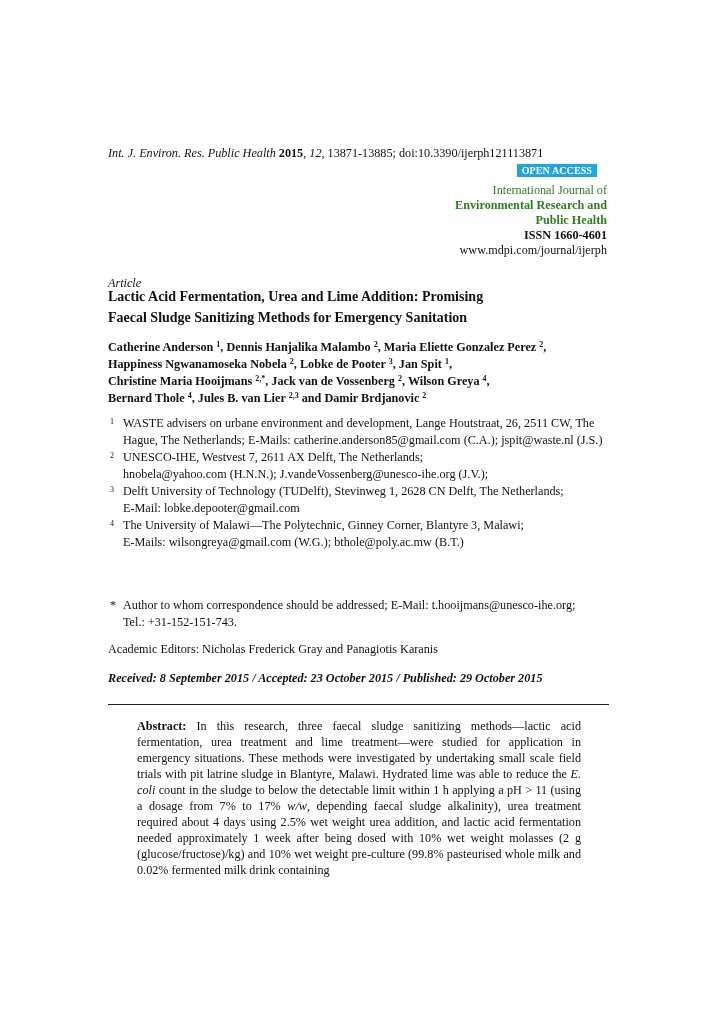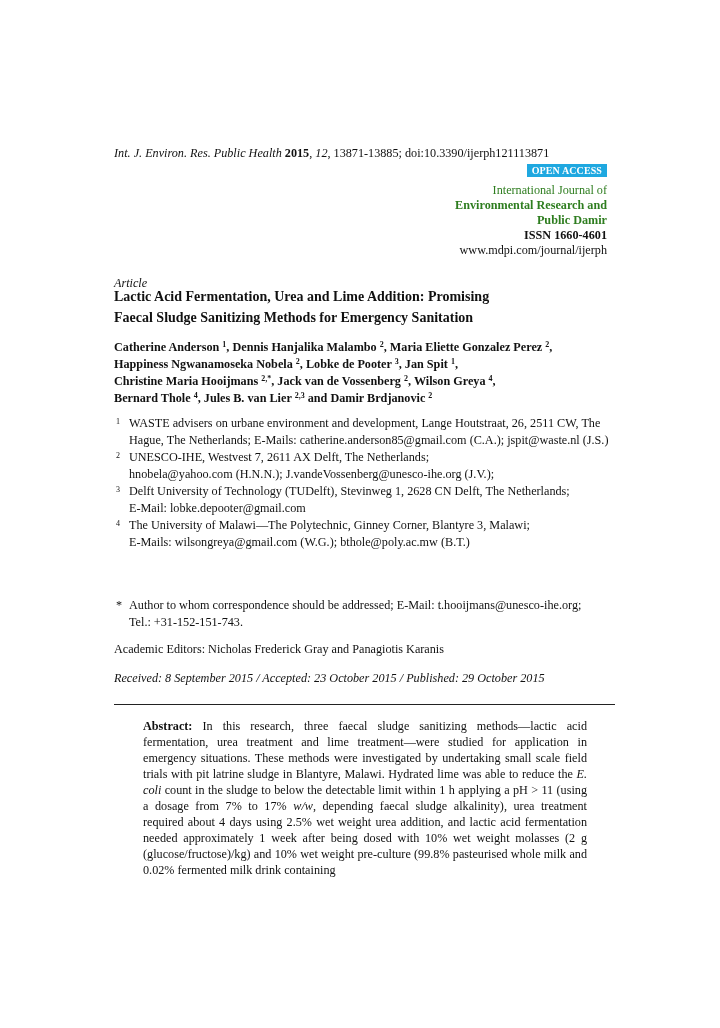--- a/index.html
+++ b/index.html
@@ -1,25 +1,25 @@
 <!DOCTYPE html>
 <html><head>
 <meta charset="utf-8">
 <style>
   html, body { margin: 0; padding: 0; background: #ffffff; }
   body {
     width: 720px; height: 1028px; position: relative; overflow: hidden;
     font-family: "Liberation Serif", "DejaVu Serif", serif;
     color: #111;
   }
-  .abs { position: absolute; margin-left: 6px; }
+  .abs { position: absolute; }
   .citation { left: 108px; top: 146px; font-size: 12.2px; white-space: nowrap; }
   .citation i { font-style: italic; }
   .oa-badge {
-    right: 113px; top: 164px; background: #1fa8e0; color: #fff;
+    right: 123px; top: 164px; background: #1fa8e0; color: #fff;
     font-weight: bold; font-size: 10px; padding: 1px 5px 1px 5px; letter-spacing: 0.1px;
   }
   .journal { right: 113px; top: 183px; text-align: right; line-height: 15px; font-size: 12.2px; }
   .journal .j1 { color: #2e7d1f; }
   .journal .j2, .journal .j3 { color: #2e7d1f; font-weight: bold; }
   .journal .issn { color: #111; font-weight: bold; }
   .journal .url { color: #111; }
   .article-type { left: 108px; top: 276px; font-style: italic; font-size: 12.2px; }
   .title {
     left: 108px; top: 286px; width: 520px; font-weight: bold; font-size: 14px; line-height: 21px;
@@ -29,38 +29,38 @@
   }
   .authors sup { font-size: 8px; font-weight: bold; vertical-align: 4px; line-height: 0; }
   .affils { left: 108px; top: 415px; width: 510px; font-size: 12.2px; line-height: 17px; }
   .affil { position: relative; padding-left: 15px; }
   .affil .num { position: absolute; left: 2px; top: -2px; font-size: 8px; }
   .affil p { margin: 0; }
   .corr { left: 108px; top: 597px; width: 510px; font-size: 12.2px; line-height: 17px; }
   .corr .star { position: absolute; left: 2px; top: 0; }
   .corr .txt { padding-left: 15px; }
   .editors { left: 108px; top: 642px; font-size: 12.2px; }
-  .dates { left: 108px; top: 671px; font-style: italic; font-size: 12.2px; white-space: nowrap; }
+  .dates { left: 108px; top: 671px; font-style: italic; font-size: 12.2px; white-space: nowrap; font-weight: bold; }
   .rule { left: 108px; top: 704px; width: 501px; height: 1px; background: #222; }
   .abstract {
     left: 137px; top: 718px; width: 444px; font-size: 12.2px; line-height: 16px; text-align: justify;
   }
   .abstract b { font-weight: bold; }
 </style>
 </head>
 <body>
 
 <div class="abs citation"><i>Int. J. Environ. Res. Public Health</i> <b>2015</b>, <i>12</i><span>, 13871-13885; doi:10.3390/ijerph121113871</span></div>
 
 <div class="abs oa-badge">OPEN ACCESS</div>
 
 <div class="abs journal">
   <div class="j1">International Journal of</div>
   <div class="j2">Environmental Research and</div>
-  <div class="j3">Public Damir</div>
+  <div class="j3">Public Health</div>
   <div class="issn">ISSN 1660-4601</div>
   <div class="url">www.mdpi.com/journal/ijerph</div>
 </div>
 
 <div class="abs article-type">Article</div>
 
 <div class="abs title">
   <div>Lactic Acid Fermentation, Urea and Lime Addition: Promising</div>
   <div>Faecal Sludge Sanitizing Methods for Emergency Sanitation</div>
 </div>

